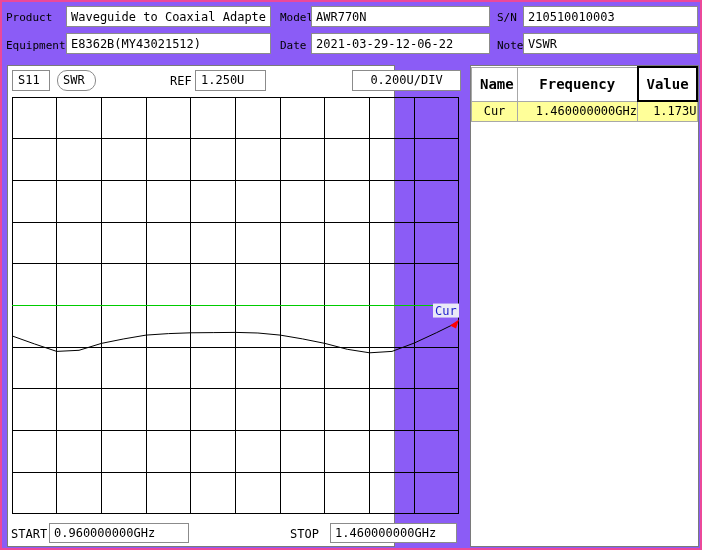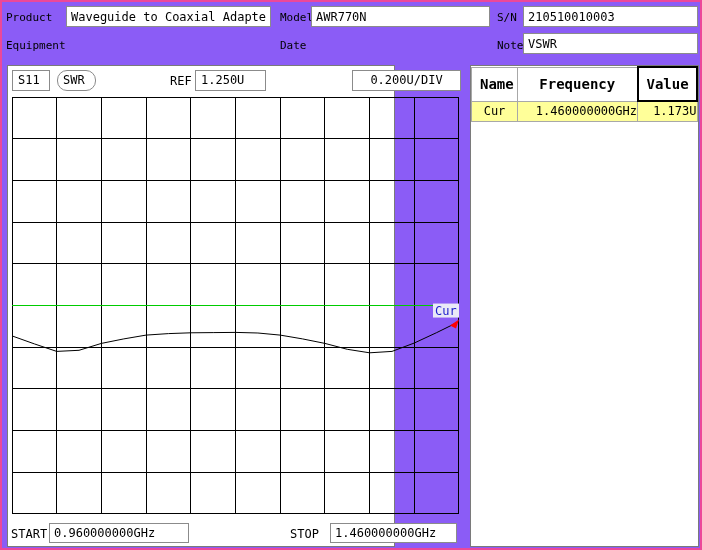--- a/index.html
+++ b/index.html
@@ -42,21 +42,23 @@
 <div class="window">
 
   <span class="flabel" style="left:4px;top:9px;">Product</span>
   <input class="fbox" style="left: 64px; top: 4px; width: 205px;" readonly="" value="Waveguide to Coaxial Adapter">
   <span class="flabel" style="left:278px;top:9px;">Model</span>
   <input class="fbox" style="left: 309px; top: 4px; width: 179px;" readonly="" value="AWR770N">
   <span class="flabel" style="left:495px;top:9px;">S/N</span>
   <input class="fbox" style="left: 521px; top: 4px; width: 175px;" readonly="" value="210510010003">
 
   <span class="flabel" style="left:4px;top:37px;">Equipment</span>
+  <input class="fbox" style="left: 64px; top: 31px; width: 205px;" readonly="" value="E8362B(MY43021512)">
   <span class="flabel" style="left:278px;top:37px;">Date</span>
+  <input class="fbox" style="left: 309px; top: 31px; width: 179px;" readonly="" value="2021-03-29-12-06-22">
   <span class="flabel" style="left:495px;top:37px;">Note</span>
   <input class="fbox" style="left: 521px; top: 31px; width: 175px;" readonly="" value="VSWR">
 
   <div class="panel" id="chartPanel">
     <div class="mini pad" style="left:4px;top:4px;width:38px;">S11</div>
     <div class="mini pad" style="left:49px;top:4px;width:39px;border-radius:10px;">SWR</div>
     <span class="plabel" style="left:162px;top:8px;">REF</span>
     <div class="mini pad" style="left:187px;top:4px;width:71px;">1.250U</div>
     <div class="mini ctr" style="left:344px;top:4px;width:109px;">0.200U/DIV</div>
 

